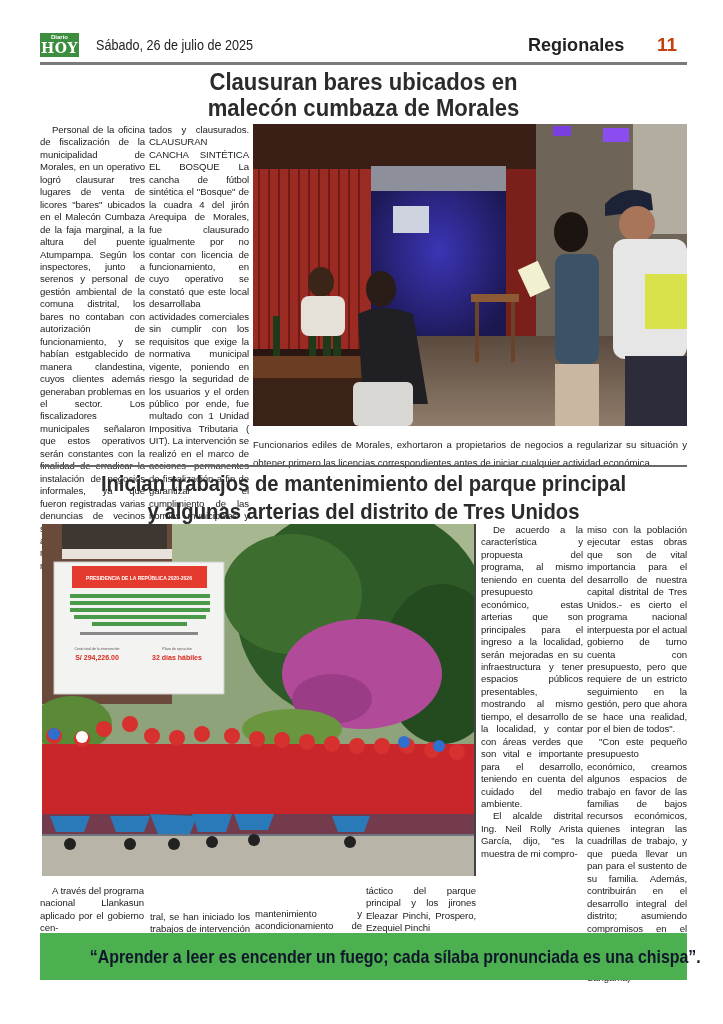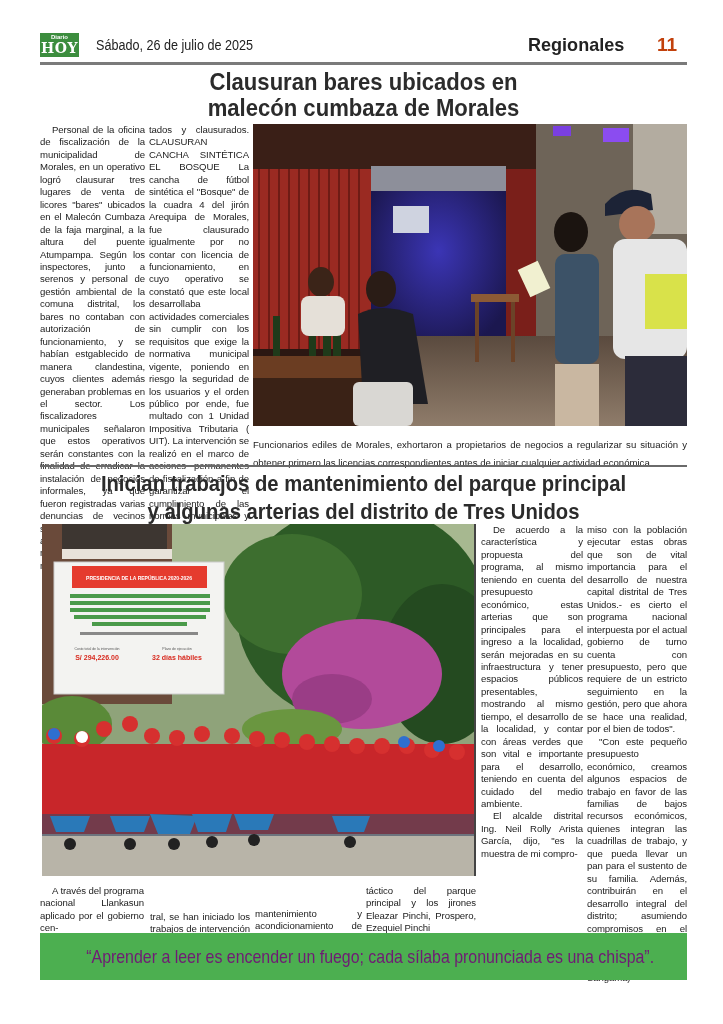--- a/index.html
+++ b/index.html
@@ -32,21 +32,21 @@
   
   .photo { overflow: hidden; }
   .bar-photo { left: 253px; top: 124px; width: 434px; height: 302px; background: #2a1815; }
   .park-photo { left: 42px; top: 524px; width: 433px; height: 352px; background: #6d8a5a; }
 
   .caption { left: 253px; top: 436px; width: 434px; font-size: 9.6px; line-height: 18px; text-align: justify; color: #222; }
   .rule-mid { left: 40px; top: 465px; width: 647px; height: 2px; background: #6a6a6a; }
   .vline { left: 474px; top: 524px; width: 2px; height: 352px; background: #444; }
 
   
-  .quote-bar { left: 40px; top: 933px; width: 647px; height: 47px; background: #4caf50; color: #701a75; font-weight: normal; font-size: 18.5px; line-height: 47px; text-align: center; white-space: nowrap; }
+  .quote-bar { left: 40px; top: 933px; width: 647px; height: 47px; background: #4caf50; color: #0f172a; font-weight: bold; font-size: 18.5px; line-height: 47px; text-align: center; white-space: nowrap; }
   .quote-bar span { display: inline-block; transform: scaleX(0.86); }
 </style>
 </head>
 <body>
 
 <div class="abs logo">
   <span class="small">Diario</span>
   <span class="big">HOY</span>
 </div>
 <div class="abs date">Sábado, 26 de julio de  2025</div>

